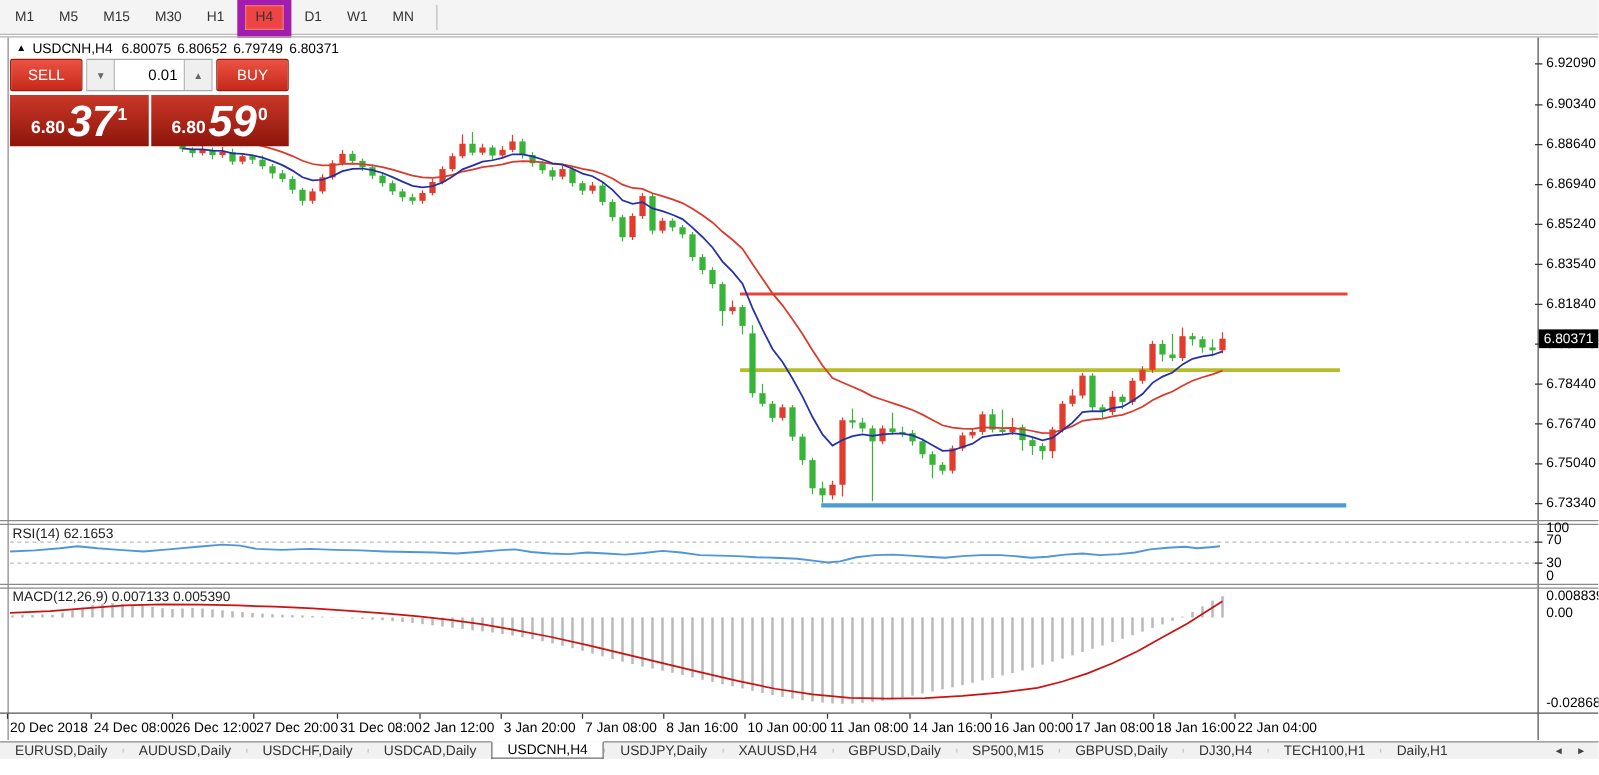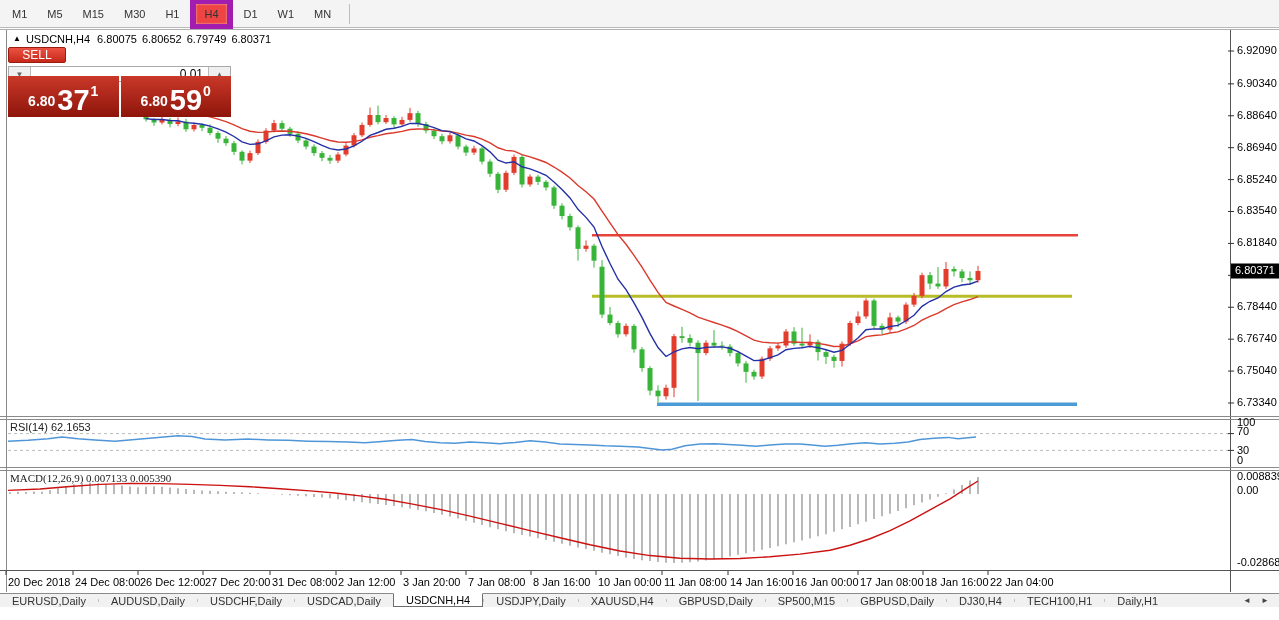--- a/index.html
+++ b/index.html
@@ -13,33 +13,33 @@
   .tf-btn.active{background:#ef4444;border:6px solid #a21caf;box-shadow:inset 0 0 2px #ddd;}
   .tb-sep{width:1px;height:20px;background:#bdbdbd;margin:0 8px;}
   
   .chart-svg{position:absolute;left:0;top:0;}
   
   .chart-title{position:absolute;left:13px;top:33px;display:flex;align-items:center;gap:5px;color:#000;}
   .chart-title .tri{font-size:8px;line-height:1;}
   .chart-title span{white-space:pre;}
   
   .trade-panel{position:absolute;left:8px;top:47px;width:223px;}
-  .tp-row1{display:flex;height:26px;gap:3px;flex-direction:column;}
+  .tp-row1{display:flex;height:26px;gap:3px;}
   .tp-btn{width:56px;background:linear-gradient(#ec5243,#c5291a);border:1px solid #9c1b0f;border-radius:2px;
           color:#fff;font-size:12px;display:flex;align-items:center;justify-content:center;}
   .tp-stepper{flex:1;display:flex;border:1px solid #a9a9a9;background:#fff;}
   .tp-step{width:21px;background:#efefef;border:0;color:#666;font-size:8px;display:flex;align-items:center;justify-content:center;}
   .tp-step.left{border-right:1px solid #bbb;}
   .tp-step.right{border-left:1px solid #bbb;}
   .tp-vol{flex:1;border:0;text-align:left;padding:0 5px;font-size:12px;display:flex;align-items:center;justify-content:flex-end;}
   .tp-row2{display:flex;gap:2px;margin-top:3px;height:41px;}
   .tp-quote{flex:1;background:linear-gradient(#c93828,#8e150b);color:#fff;display:flex;align-items:flex-end;
             justify-content:center;padding-bottom:4px;}
   .tp-quote .pfx{font-size:14px;font-weight:bold;margin:0 2px 4px 0;}
-  .tp-quote .big{font-size:29px;font-weight:bold;line-height:0.82;}
+  .tp-quote .big{font-size:35px;font-weight:bold;line-height:0.82;font-style:italic;}
   .tp-quote .sup{font-size:14px;font-weight:bold;margin:0 0 14px 1px;}
   
   .ind-label{position:absolute;color:#222;white-space:pre;}
   
   .tabbar{position:absolute;left:0;top:593px;width:1279px;height:14px;background:#f1f1f1;
           border-top:1px solid #8a8a8a;display:flex;align-items:stretch;box-sizing:border-box;}
   .tab{display:flex;align-items:center;padding:0 12px;color:#333;position:relative;cursor:default;}
   .tab-div{width:1px;background:#c3c3c3;margin:5px 0;}
   .tab.active{background:#fff;border:1px solid #6e6e6e;border-top:1px solid #fff;margin-top:-1px;color:#000;}
   .tab-nav{margin-left:auto;display:flex;align-items:center;gap:2px;padding-right:6px;}
@@ -744,21 +744,21 @@
       </div>
       <div class="tp-quote">
         <span class="pfx">6.80</span>
         <span class="big">59</span>
         <span class="sup">0</span>
       </div>
     </div>
   </div>
 
   <div class="ind-label" style="left:10px;top:421px;"><span>RSI(14)</span> <span>62.1653</span></div>
-  <div class="ind-label" style="left:10px;top:472px;font-family:Liberation Serif, serif;"><span>MACD(12,26,9)</span> <span>0.007133 0.005390</span></div>
+  <div class="ind-label" style="left:10px;top:472px;"><span>MACD(12,26,9)</span> <span>0.007133 0.005390</span></div>
 
   <div class="tabbar">
     <div id="tabs" style="display:flex;align-items:stretch;">
         <div class="tab">EURUSD,Daily</div>
         <div class="tab-div"></div>
         <div class="tab">AUDUSD,Daily</div>
         <div class="tab-div"></div>
         <div class="tab">USDCHF,Daily</div>
         <div class="tab-div"></div>
         <div class="tab">USDCAD,Daily</div>

